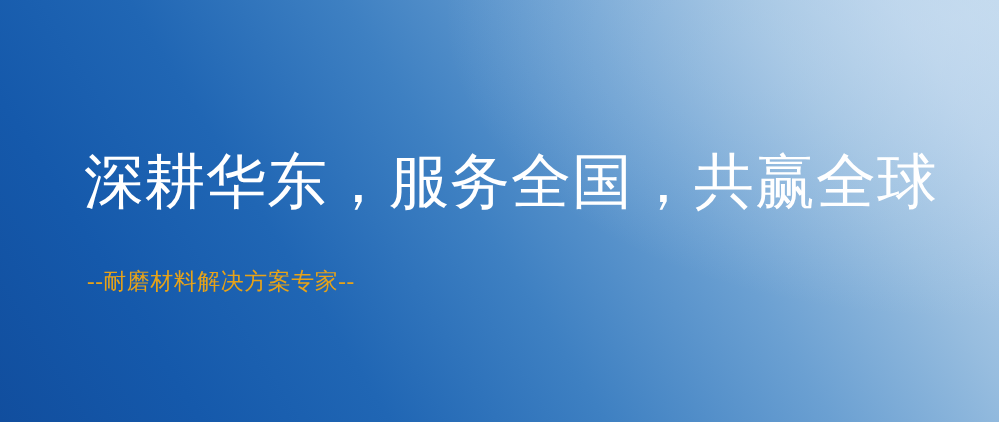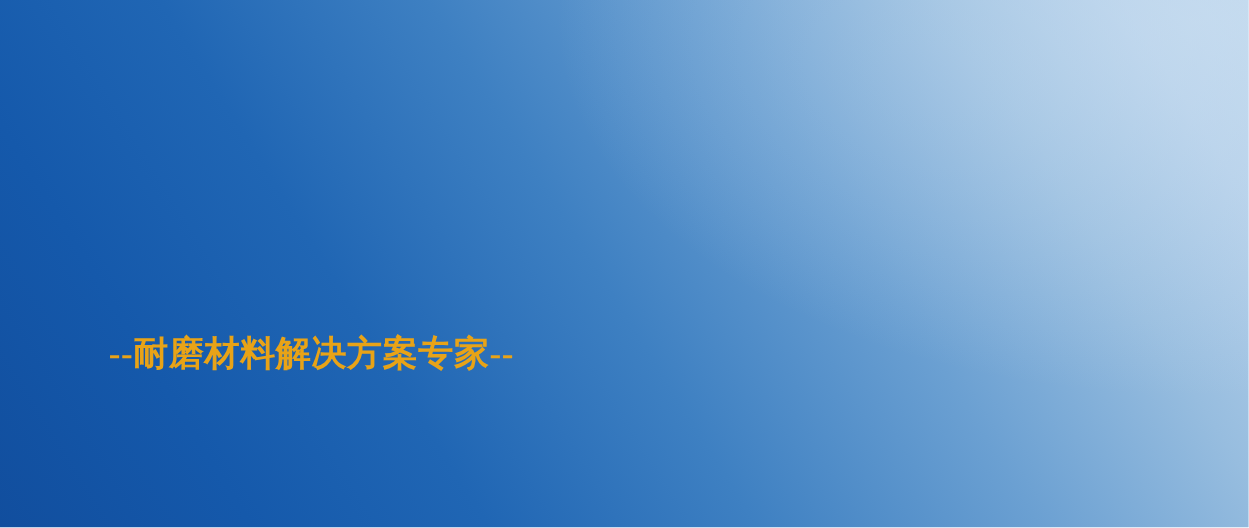--- a/index.html
+++ b/index.html
@@ -53,23 +53,23 @@
     white-space: nowrap;
     z-index: 3;
   }
 
   
   .subtitle {
     position: absolute;
     left: 87px;
     top: 270px;
     margin: 0;
-    font-size: 28px;
+    font-size: 23px;
     line-height: 1.0;
-    font-weight: 700;
+    font-weight: 400;
     color: #e8a317;
     letter-spacing: 0.5px;
     white-space: nowrap;
     z-index: 3;
   }
 
   
   .logo {
     position: absolute;
     left: 745px;
@@ -117,17 +117,18 @@
     fill: none;
     stroke: #fcb813;
     stroke-linecap: round;
   }
 </style>
 </head>
 <body>
 
 <div id="banner">
 
+  <h1 class="headline">深耕华东，服务全国，共赢全球</h1>
 
   <p class="subtitle">--耐磨材料解决方案专家--</p>
 
 
 </div>
 
 </body></html>

